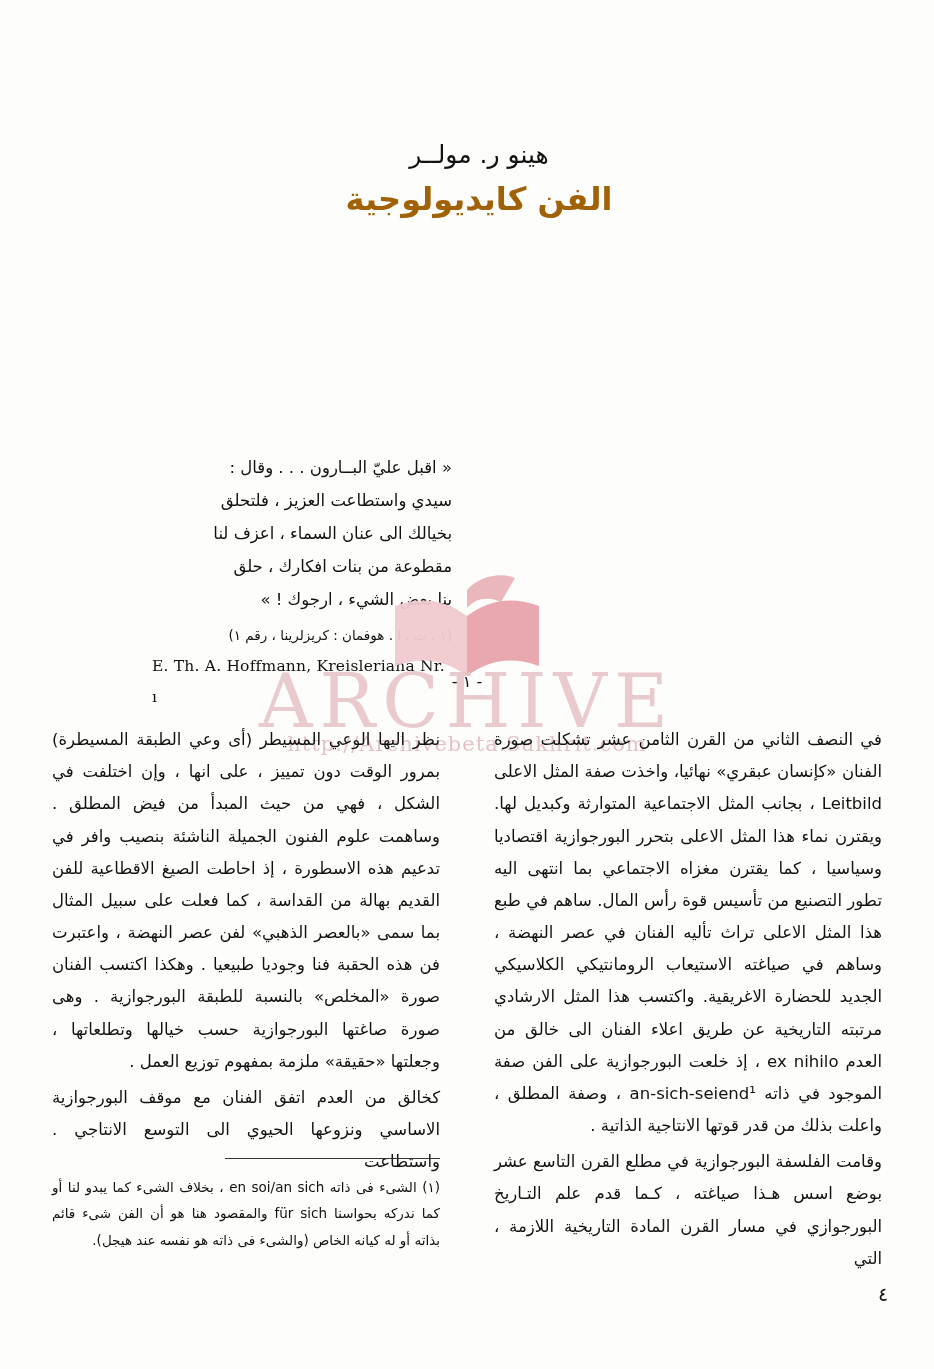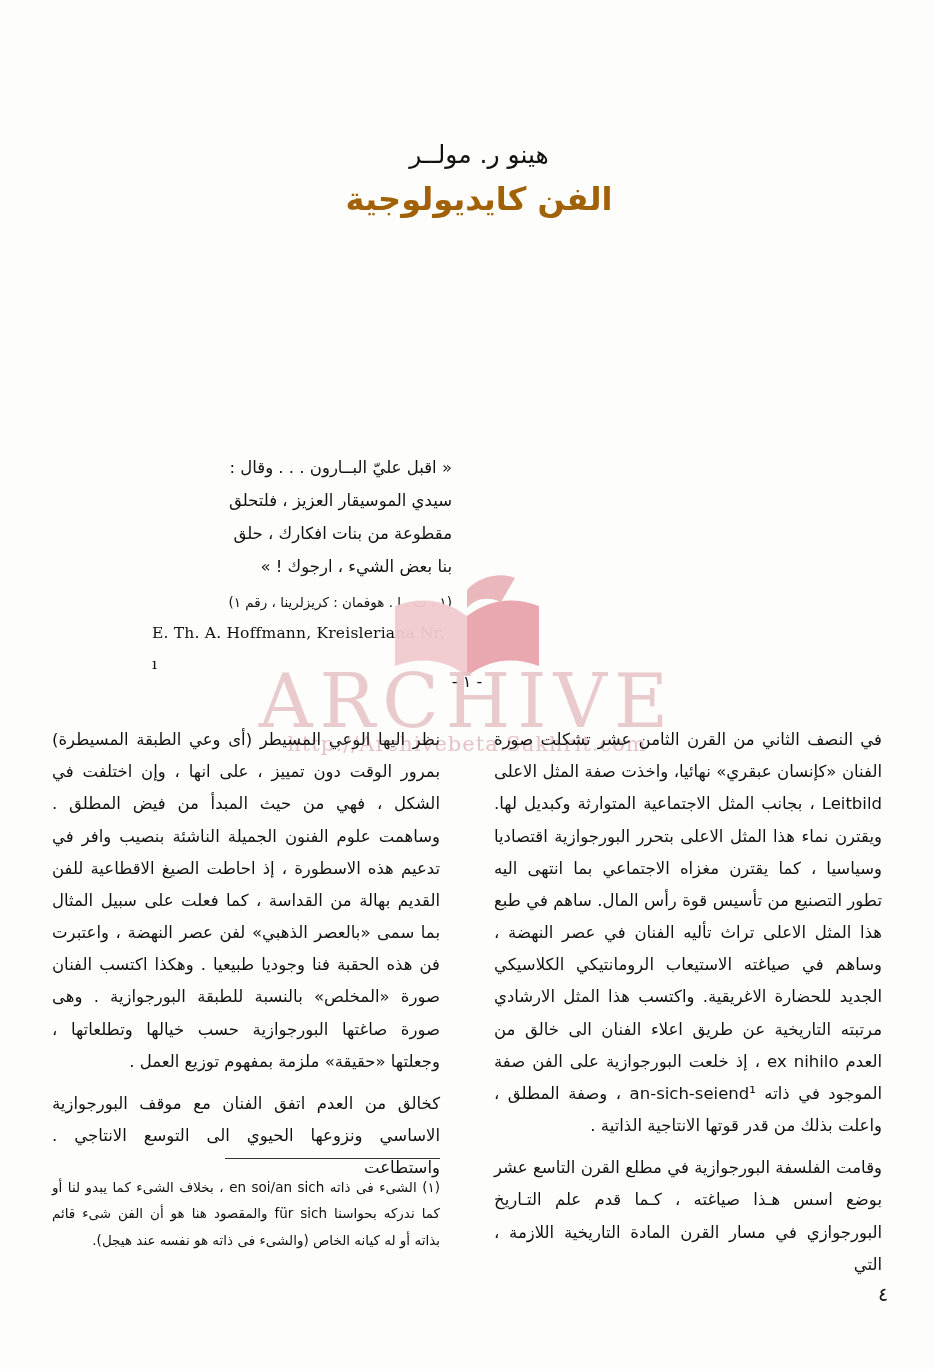--- a/index.html
+++ b/index.html
@@ -140,21 +140,21 @@
     font-size: 16.5px;
     line-height: 1.95;
     text-align: justify;
     text-justify: inter-word;
     color: #111;
   }
   .col p {
     margin: 0 0 0 0;
     text-indent: 0;
   }
-  .col p + p { margin-top: 10px; }
+  .col p + p { margin-top: 4px; }
   .col-right { right: 0; }
   .col-left { left: 0; }
 
   
   .footnote {
     position: absolute;
     left: 52px;
     top: 1158px;
     width: 388px;
     direction: rtl;
@@ -189,21 +189,22 @@
 
 <div class="page">
 
   <div class="title-block">
     <div class="author">هينو ر. مولــر</div>
     <div class="book-title">الفن كايديولوجية</div>
   </div>
 
   <div class="epigraph">
     <div>« اقبل عليّ البــارون . . . وقال :</div>
-    <div>سيدي الموسيقار العزيز ، فلتحلق</div>
+    <div>سيدي واستطاعت العزيز ، فلتحلق</div>
+    <div>بخيالك الى عنان السماء ، اعزف لنا</div>
     <div>مقطوعة من بنات افكارك ، حلق</div>
     <div>بنا بعض الشيء ، ارجوك ! »</div>
     <div class="epigraph-source-ar">(١ . ت . ا . هوفمان : كريزلرينا ، رقم ١)</div>
     <div class="epigraph-source-lat">E. Th. A. Hoffmann, Kreisleriana Nr. ı</div>
   </div>
 
   <div class="watermark">
     <svg class="wm-book" viewBox="0 0 168 118">
       <path d="M12 34 C40 24 62 28 84 44 L84 104 C62 88 40 84 12 94 Z" fill="#f0c9cd" opacity="0.95"></path>
       <path d="M156 34 C128 24 106 28 84 44 L84 104 C106 88 128 84 156 94 Z" fill="#e8a3ab" opacity="0.95"></path>

